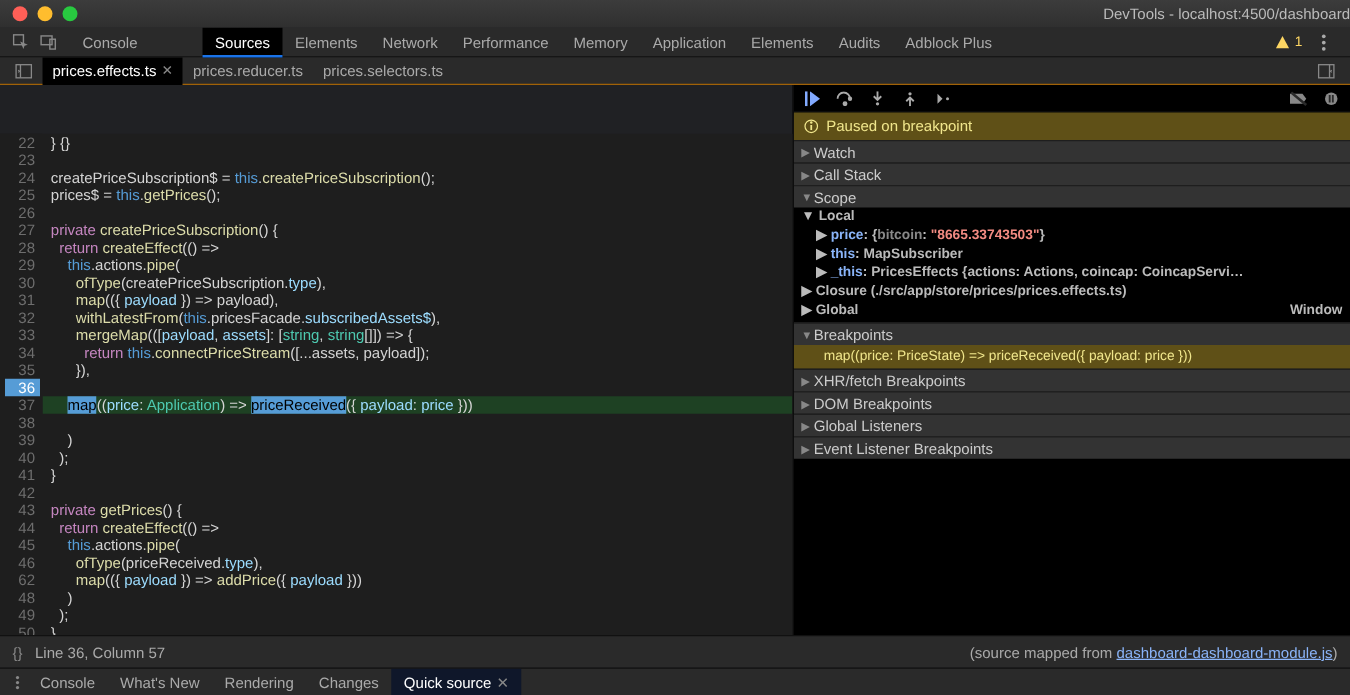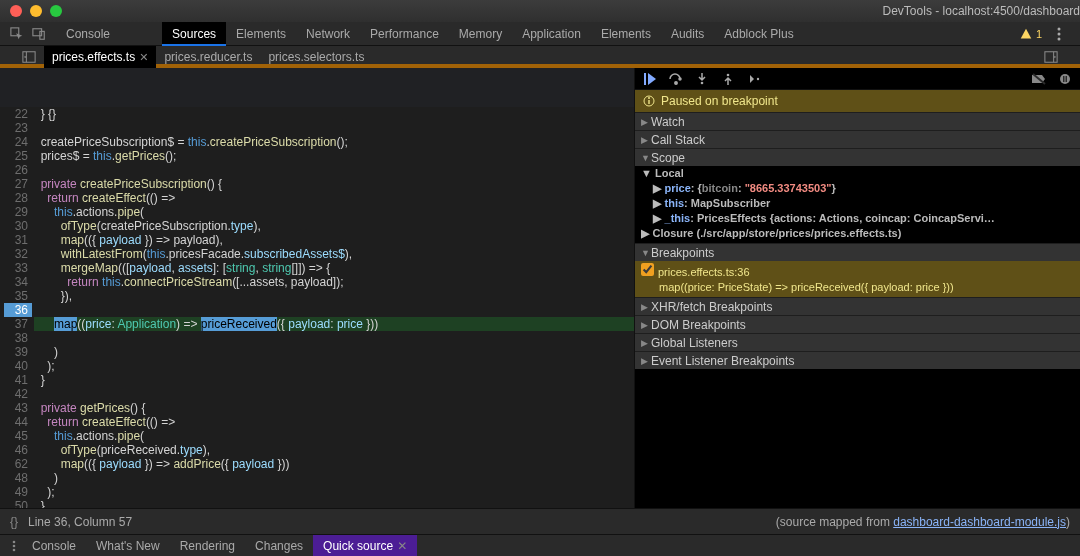--- a/index.html
+++ b/index.html
@@ -9,21 +9,21 @@
 .tl { width: 12px; height: 12px; border-radius: 50%; }
 .tl.red { background: #ff5f57; } .tl.yellow { background: #ffbd2e; } .tl.green { background: #28c940; }
 .title-text { position: absolute; left: 0; right: 0; text-align: right; color: #bbb; font-size: 12px; pointer-events: none; }
 .tabbar { height: 24px; background: #2a2a2a; display: flex; align-items: center; padding: 0 6px; border-bottom: 1px solid #111; }
 .tabbar .icon-btn { width: 22px; height: 22px; display: flex; align-items: center; justify-content: center; color: #888; }
 .tabs { display: flex; align-items: center; margin-left: 6px; flex: 1; }
 .tab { padding: 0 10px; height: 24px; line-height: 24px; color: #aaa; cursor: pointer; }
 .tab.active { color: #fff; background: #000; border-bottom: 2px solid #1a73e8; height: 24px; box-sizing: border-box; margin-left: 42px; }
 .right-tools { display: flex; align-items: center; gap: 6px; margin-right: 4px; color: #aaa; }
 .warn-badge { color: #fdd663; font-size: 11px; display:flex; align-items:center; gap:4px; }
-.subtabbar { height: 22px; background: #2a2a2a; display: flex; align-items: flex-start; padding: 0 18px; border-bottom: 4px solid #a16207; }
+.subtabbar { height: 22px; background: #2a2a2a; display: flex; align-items: center; padding: 0 8px; border-bottom: 1px solid #a16207; }
 .page-btn { width: 22px; height: 22px; display:flex;align-items:center;justify-content:center;color:#888; }
 .filetabs { display:flex; align-items:center; margin-left:4px; flex:1; }
 .filetab { padding: 0 8px; height: 22px; line-height: 22px; color: #aaa; cursor:pointer; display:flex; align-items:center; gap:4px; }
 .filetab.active { background:#000; color:#fff; }
 .filetab .close { color:#888; font-size:11px; }
 .sub-right { display:flex; align-items:center; gap:6px; }
 .body-split { display:flex; height: calc(556px - 22px - 24px - 22px - 26px - 22px); }
 .editor { flex:1; background:#1e1e1e; overflow:hidden; display:flex; font-family: Menlo, Consolas, monospace; font-size: 12px; line-height: 14px; position:relative;margin-top:39px; }
 .gutter { width: 34px; background:#1e1e1e; color:#6e6e6e; text-align:right; padding: 0 6px 0 0; user-select:none; }
 .code { flex:1; white-space: pre; color:#d4d4d4; overflow:hidden; }
@@ -42,21 +42,21 @@
 .scope-body .row { white-space:nowrap; overflow:hidden; text-overflow:ellipsis; }
 .scope-body .k { color:#8ab4f8; } .scope-body .v { color:#bbb; } .scope-body .s { color:#f28b82; } .scope-body .dim { color:#888; }
 .ind1{padding-left:12px;}
 .bp-panel { background:#5f5017; color:#f0e68c; padding: 2px 6px; font-family: Menlo, Consolas, monospace; font-size:11px; line-height:15px; }
 .bp-panel .bp-check { accent-color:#f0a020; margin-right:4px; }
 .statusbar { height:26px; background:#2a2a2a; border-top:1px solid #111; display:flex; align-items:center; padding:0 10px; color:#aaa; font-size:12px; }
 .statusbar .sl { flex:1; }
 .statusbar a { color:#8ab4f8; text-decoration:underline; }
 .drawer { height:22px; background:#2a2a2a; border-top:1px solid #111; display:flex; align-items:center; padding:0 6px; }
 .drawer .dt { padding:0 10px; height:22px; line-height:22px; color:#aaa; cursor:pointer; }
-.drawer .dt.active { background:#4c1d95; color:#fff; display:flex; align-items:center; gap:4px;text-align:center; }
+.drawer .dt.active { background:#0f172a; color:#fff; display:flex; align-items:center; gap:4px;text-align:center; }
 .sep { flex:1; }
 svg { display:block; }
 </style>
 </head>
 <body>
 
 <div class="titlebar">
   <div class="traffic">
     <div class="tl red"></div>
     <div class="tl yellow"></div>
@@ -274,28 +274,28 @@
         <span class="tw">▼</span>
         <span>Scope</span>
       </div>
 
     <div class="scope-body">
       <div class="row">▼ <span>Local</span></div>
       <div class="row ind1">▶ <span class="k">price</span>: <span class="v">{<span class="dim">bitcoin</span>: <span class="s">"8665.33743503"</span>}</span></div>
       <div class="row ind1">▶ <span class="k">this</span>: <span class="v">MapSubscriber</span></div>
       <div class="row ind1">▶ <span class="k">_this</span>: <span class="v">PricesEffects {actions: Actions, coincap: CoincapServi…</span></div>
       <div class="row">▶ <span>Closure (./src/app/store/prices/prices.effects.ts)</span></div>
+      <div class="row">▶ <span>Global</span><span style="float:right;">Window</span></div>
     </div>
 
     <div class="pane-header">
         <span class="tw">▼</span>
         <span>Breakpoints</span>
       </div>
     <div class="bp-panel">
-      <div><input type="checkbox" class="bp-check" checked="" style=""><span>prices.effects.ts:36</span></div>
       <div style="padding-left:18px;">map((price: PriceState) =&gt; priceReceived({ payload: price }))</div>
     </div>
 
     <div class="pane-header">
         <span class="tw">▶</span>
         <span>XHR/fetch Breakpoints</span>
       </div>
     <div class="pane-header">
         <span class="tw">▶</span>
         <span>DOM Breakpoints</span>

